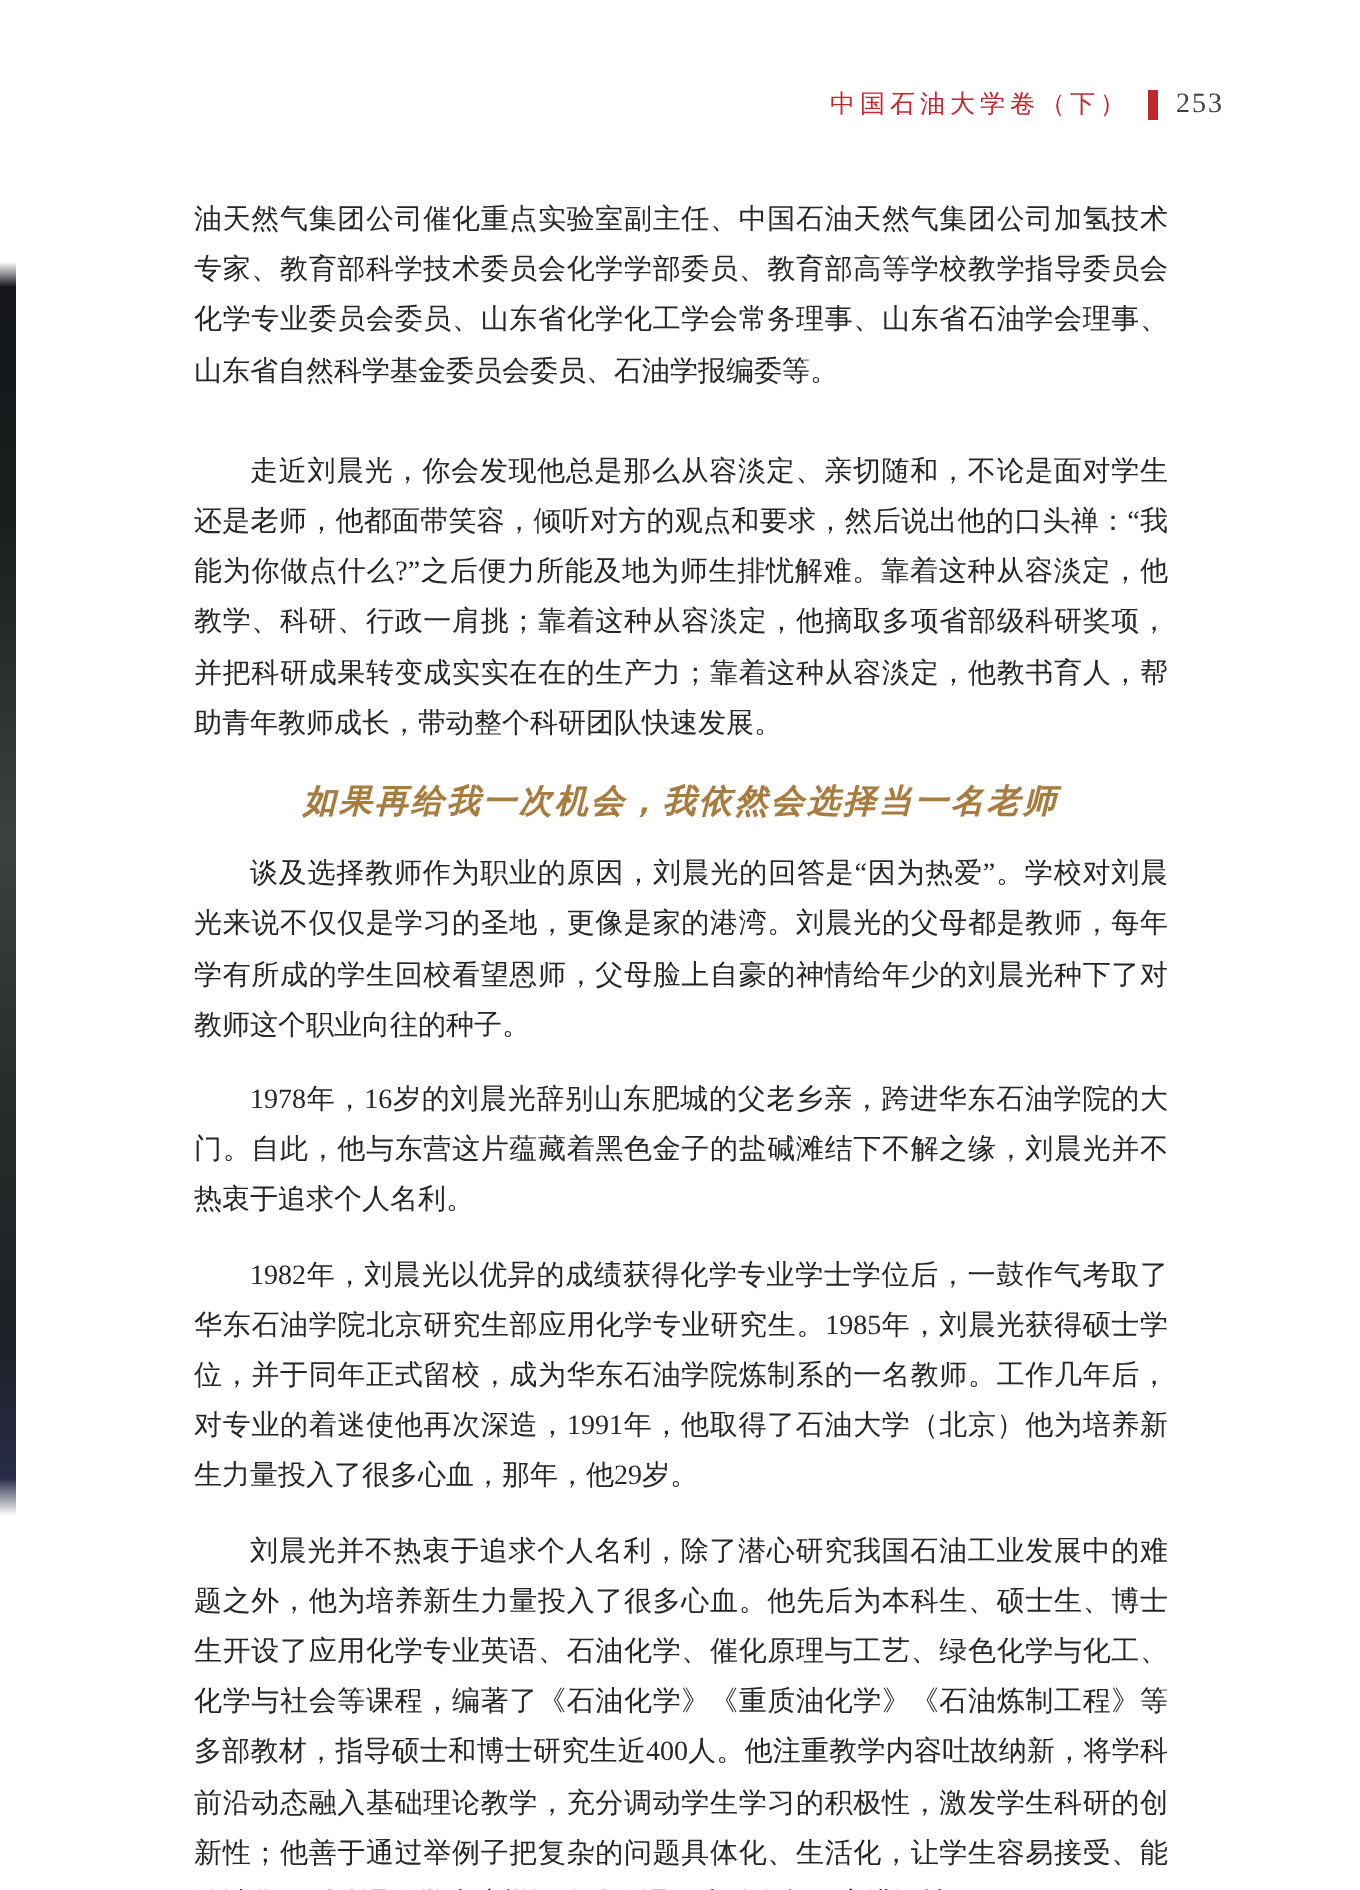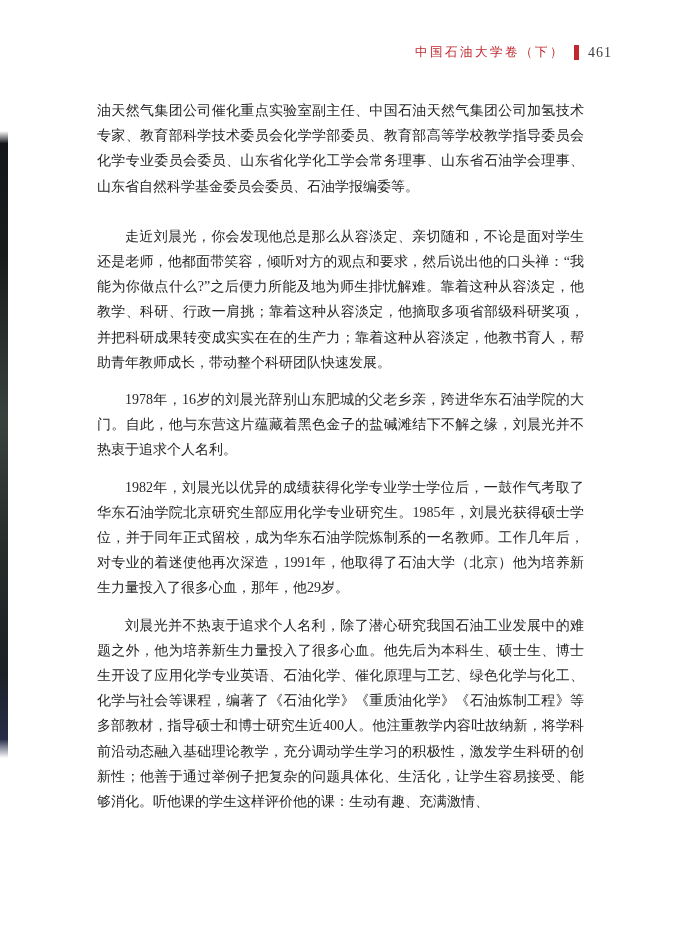--- a/index.html
+++ b/index.html
@@ -92,30 +92,32 @@
 </head>
 <body>
 
 <div class="page">
 
   <div class="scan-edge"></div>
 
   <header class="page-header">
     <span class="book-title">中国石油大学卷（下）</span>
     <span class="header-bar"></span>
-    <span class="page-number">461</span>
+    <span class="page-number">253</span>
   </header>
 
   <main class="content">
 
     <p class="para">油天然气集团公司催化重点实验室副主任、中国石油天然气集团公司加氢技术专家、教育部科学技术委员会化学学部委员、教育部高等学校教学指导委员会化学专业委员会委员、山东省化学化工学会常务理事、山东省石油学会理事、山东省自然科学基金委员会委员、石油学报编委等。</p>
 
     <p class="para indent gap-before">走近刘晨光，你会发现他总是那么从容淡定、亲切随和，不论是面对学生还是老师，他都面带笑容，倾听对方的观点和要求，然后说出他的口头禅：“我能为你做点什么?”之后便力所能及地为师生排忧解难。靠着这种从容淡定，他教学、科研、行政一肩挑；靠着这种从容淡定，他摘取多项省部级科研奖项，并把科研成果转变成实实在在的生产力；靠着这种从容淡定，他教书育人，帮助青年教师成长，带动整个科研团队快速发展。</p>
 
+    <h2 class="section-heading">如果再给我一次机会，我依然会选择当一名老师</h2>
 
+    <p class="para indent">谈及选择教师作为职业的原因，刘晨光的回答是“因为热爱”。学校对刘晨光来说不仅仅是学习的圣地，更像是家的港湾。刘晨光的父母都是教师，每年学有所成的学生回校看望恩师，父母脸上自豪的神情给年少的刘晨光种下了对教师这个职业向往的种子。</p>
 
     <p class="para indent">1978年，16岁的刘晨光辞别山东肥城的父老乡亲，跨进华东石油学院的大门。自此，他与东营这片蕴藏着黑色金子的盐碱滩结下不解之缘，刘晨光并不热衷于追求个人名利。</p>
 
     <p class="para indent">1982年，刘晨光以优异的成绩获得化学专业学士学位后，一鼓作气考取了华东石油学院北京研究生部应用化学专业研究生。1985年，刘晨光获得硕士学位，并于同年正式留校，成为华东石油学院炼制系的一名教师。工作几年后，对专业的着迷使他再次深造，1991年，他取得了石油大学（北京）他为培养新生力量投入了很多心血，那年，他29岁。</p>
 
     <p class="para indent">刘晨光并不热衷于追求个人名利，除了潜心研究我国石油工业发展中的难题之外，他为培养新生力量投入了很多心血。他先后为本科生、硕士生、博士生开设了应用化学专业英语、石油化学、催化原理与工艺、绿色化学与化工、化学与社会等课程，编著了《石油化学》《重质油化学》《石油炼制工程》等多部教材，指导硕士和博士研究生近400人。他注重教学内容吐故纳新，将学科前沿动态融入基础理论教学，充分调动学生学习的积极性，激发学生科研的创新性；他善于通过举例子把复杂的问题具体化、生活化，让学生容易接受、能够消化。听他课的学生这样评价他的课：生动有趣、充满激情、</p>
 
   </main>
 
 </div>

